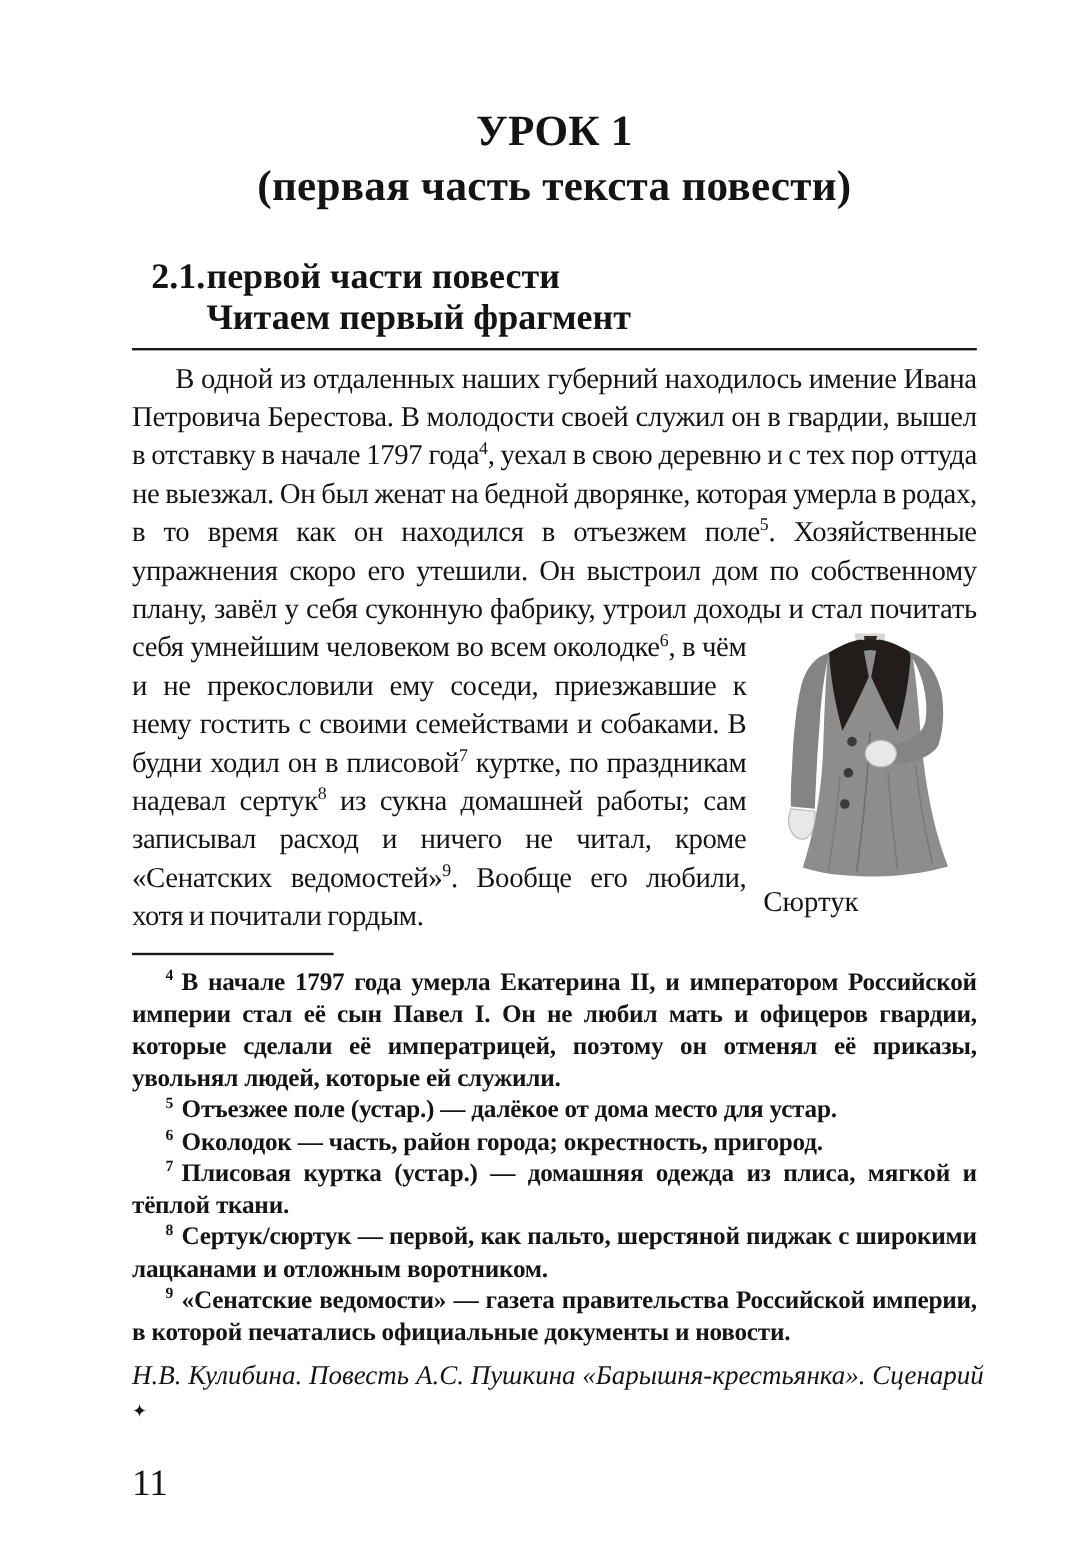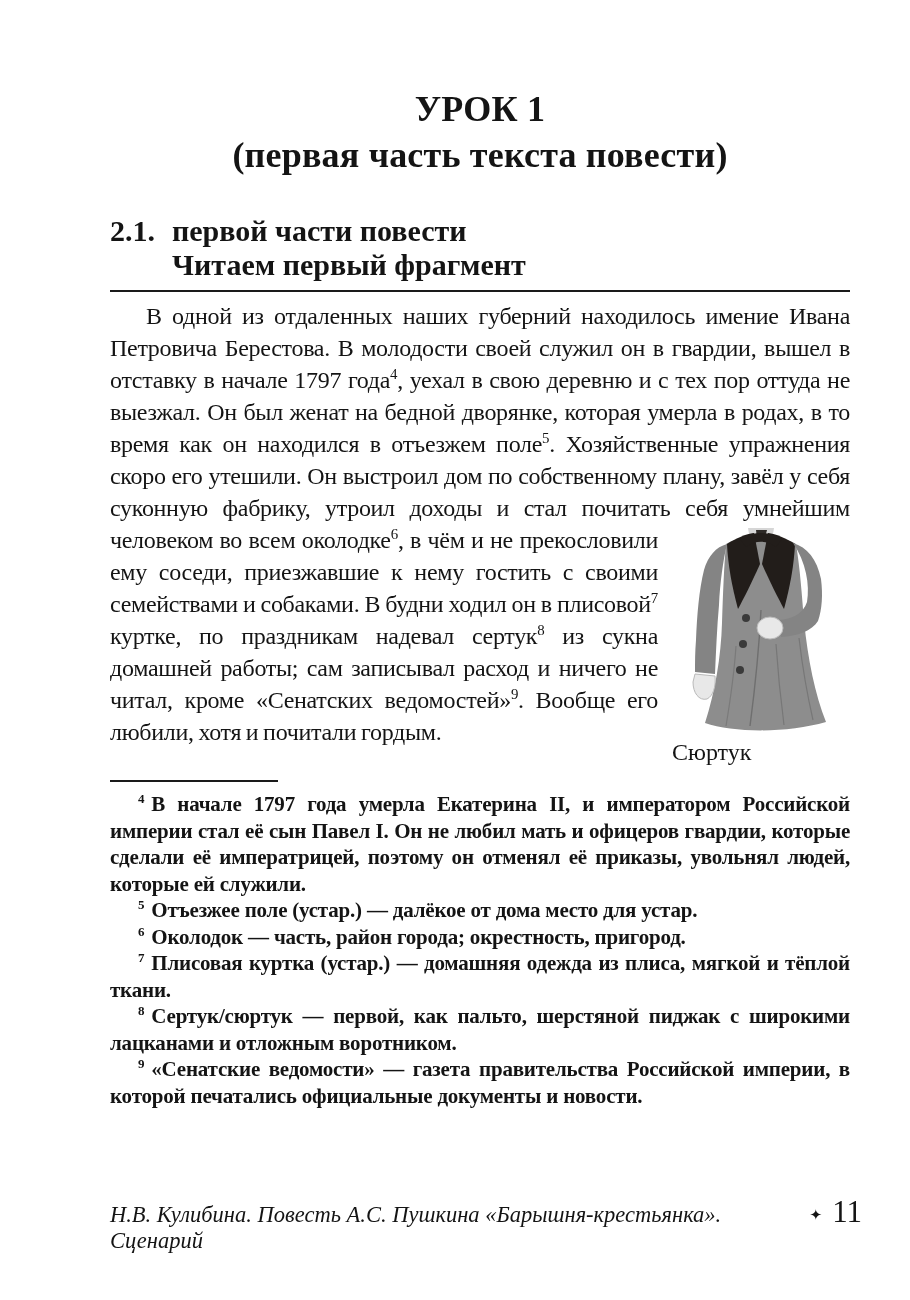--- a/index.html
+++ b/index.html
@@ -5,21 +5,21 @@
   html, body { margin: 0; padding: 0; background: #e8e8e8; }
   .page {
     position: relative;
     width: 910px;
     height: 1300px;
     margin: 0 auto;
     background: #ffffff;
     color: #141414;
     font-family: "Liberation Serif", serif;
     box-sizing: border-box;
-    padding: 86px 60px 46px 110px;
+    padding: 86px 96px 46px 110px;
     display: flex;
     flex-direction: column;
     overflow: hidden;
   }
 
   
   .lesson-title {
     text-align: center;
     font-weight: bold;
     font-size: 36px;
@@ -31,21 +31,21 @@
   .section-heading {
     position: relative;
     margin-top: 36px;
     padding-left: 62px;
     font-weight: bold;
     font-size: 30px;
     line-height: 34px;
   }
   .section-number {
     position: absolute;
-    left: 0;
+    left: 16px;
     top: 0;
   }
   .heading-rule {
     border: none;
     border-top: 2.5px solid #1a1a1a;
     margin: 8px 0 0 0;
     width: 100%;
   }
 
   
@@ -104,20 +104,21 @@
   .footnote sup { margin-right: 7px; }
 
   
   .page-footer {
     margin-top: auto;
     display: flex;
     justify-content: flex-end;
     align-items: baseline;
     gap: 10px;
     margin-right: -12px;
+    flex-direction: column;
   }
   .footer-text {
     font-style: italic;
     font-size: 22.5px;
   }
   .footer-sep {
     font-size: 15px;
     position: relative;
     top: -2px;
   }

